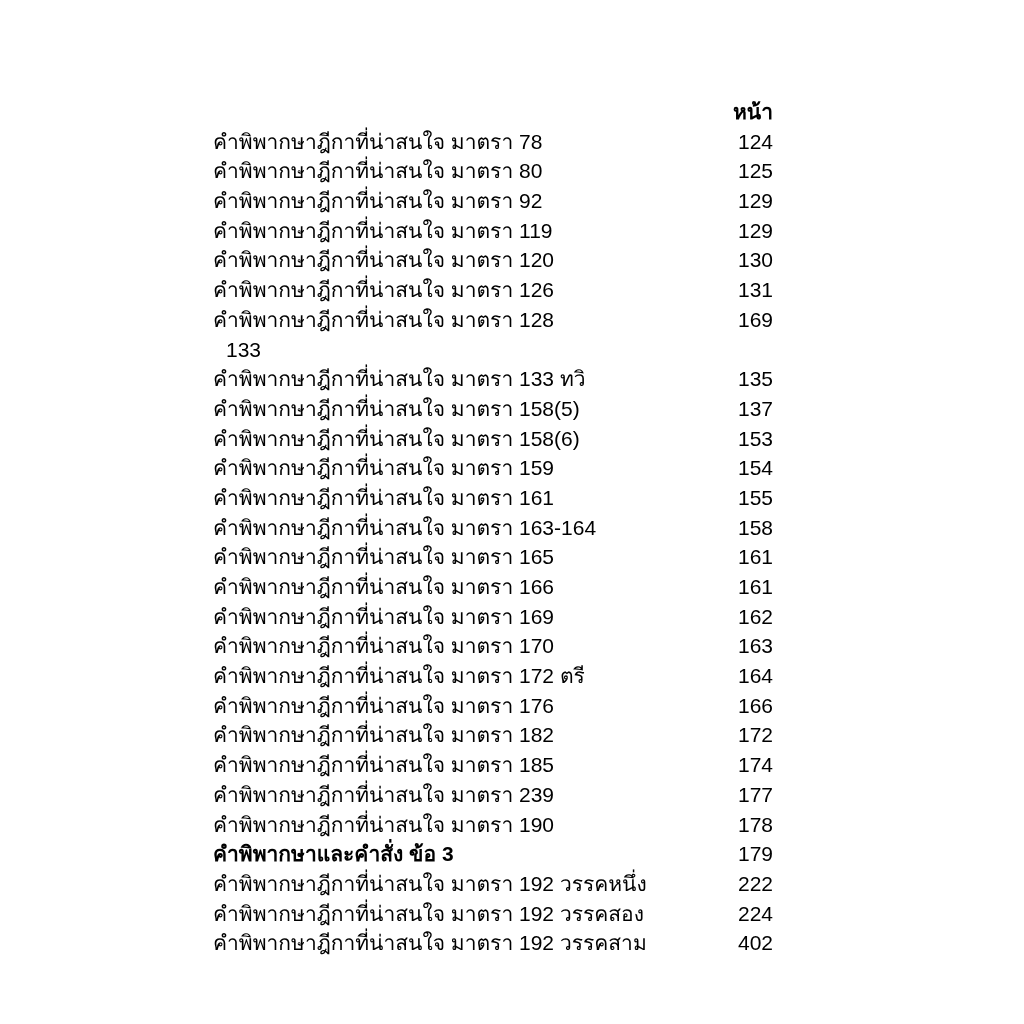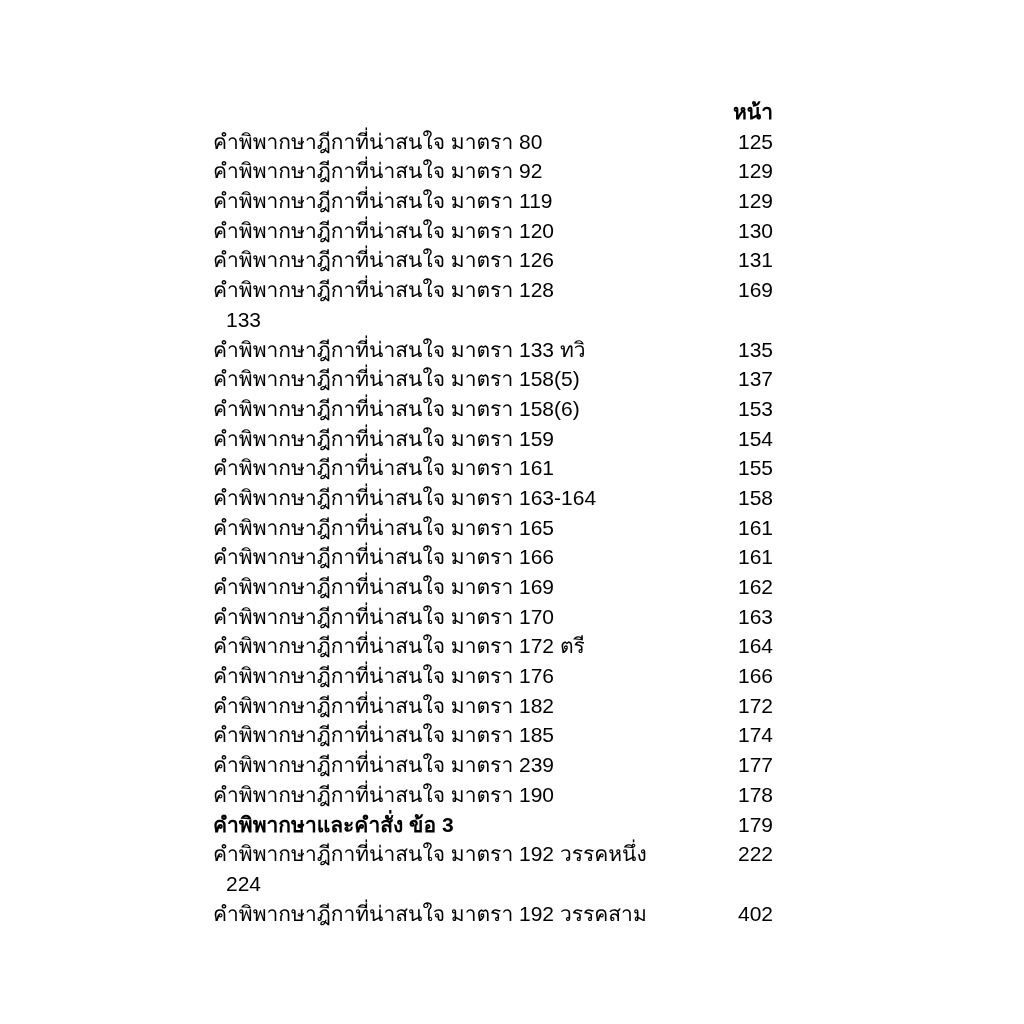--- a/index.html
+++ b/index.html
@@ -65,20 +65,24 @@
   }
 </style>
 </head>
 <body style="color: rgb(0, 0, 0); background: rgb(255, 255, 255);">
 
 <div class="toc-container">
   <div class="toc-header-row">
     <span class="page-col-header">หน้า</span>
   </div>
   <div id="toc-rows">
+      <div class="toc-row">
+    <span class="toc-label">คำพิพากษาฎีกาที่น่าสนใจ มาตรา 78</span>
+    <span class="toc-page">124</span>
+  </div>
       <div class="toc-row">
     <span class="toc-label">คำพิพากษาฎีกาที่น่าสนใจ มาตรา 80</span>
     <span class="toc-page">125</span>
   </div>
       <div class="toc-row">
     <span class="toc-label">คำพิพากษาฎีกาที่น่าสนใจ มาตรา 92</span>
     <span class="toc-page">129</span>
   </div>
       <div class="toc-row">
     <span class="toc-label">คำพิพากษาฎีกาที่น่าสนใจ มาตรา 119</span>
@@ -165,20 +169,21 @@
   </div>
       <div class="toc-row bold">
     <span class="toc-label">คำพิพากษาและคำสั่ง ข้อ 3</span>
     <span class="toc-page">179</span>
   </div>
       <div class="toc-row">
     <span class="toc-label">คำพิพากษาฎีกาที่น่าสนใจ มาตรา 192 วรรคหนึ่ง</span>
     <span class="toc-page">222</span>
   </div>
       <div class="toc-row">
+    <span class="toc-label">คำพิพากษาฎีกาที่น่าสนใจ มาตรา 192 วรรคสอง</span>
     <span class="toc-page">224</span>
   </div>
       <div class="toc-row">
     <span class="toc-label">คำพิพากษาฎีกาที่น่าสนใจ มาตรา 192 วรรคสาม</span>
     <span class="toc-page">402</span>
   </div>
     </div>
 </div>
 
 </body></html>

